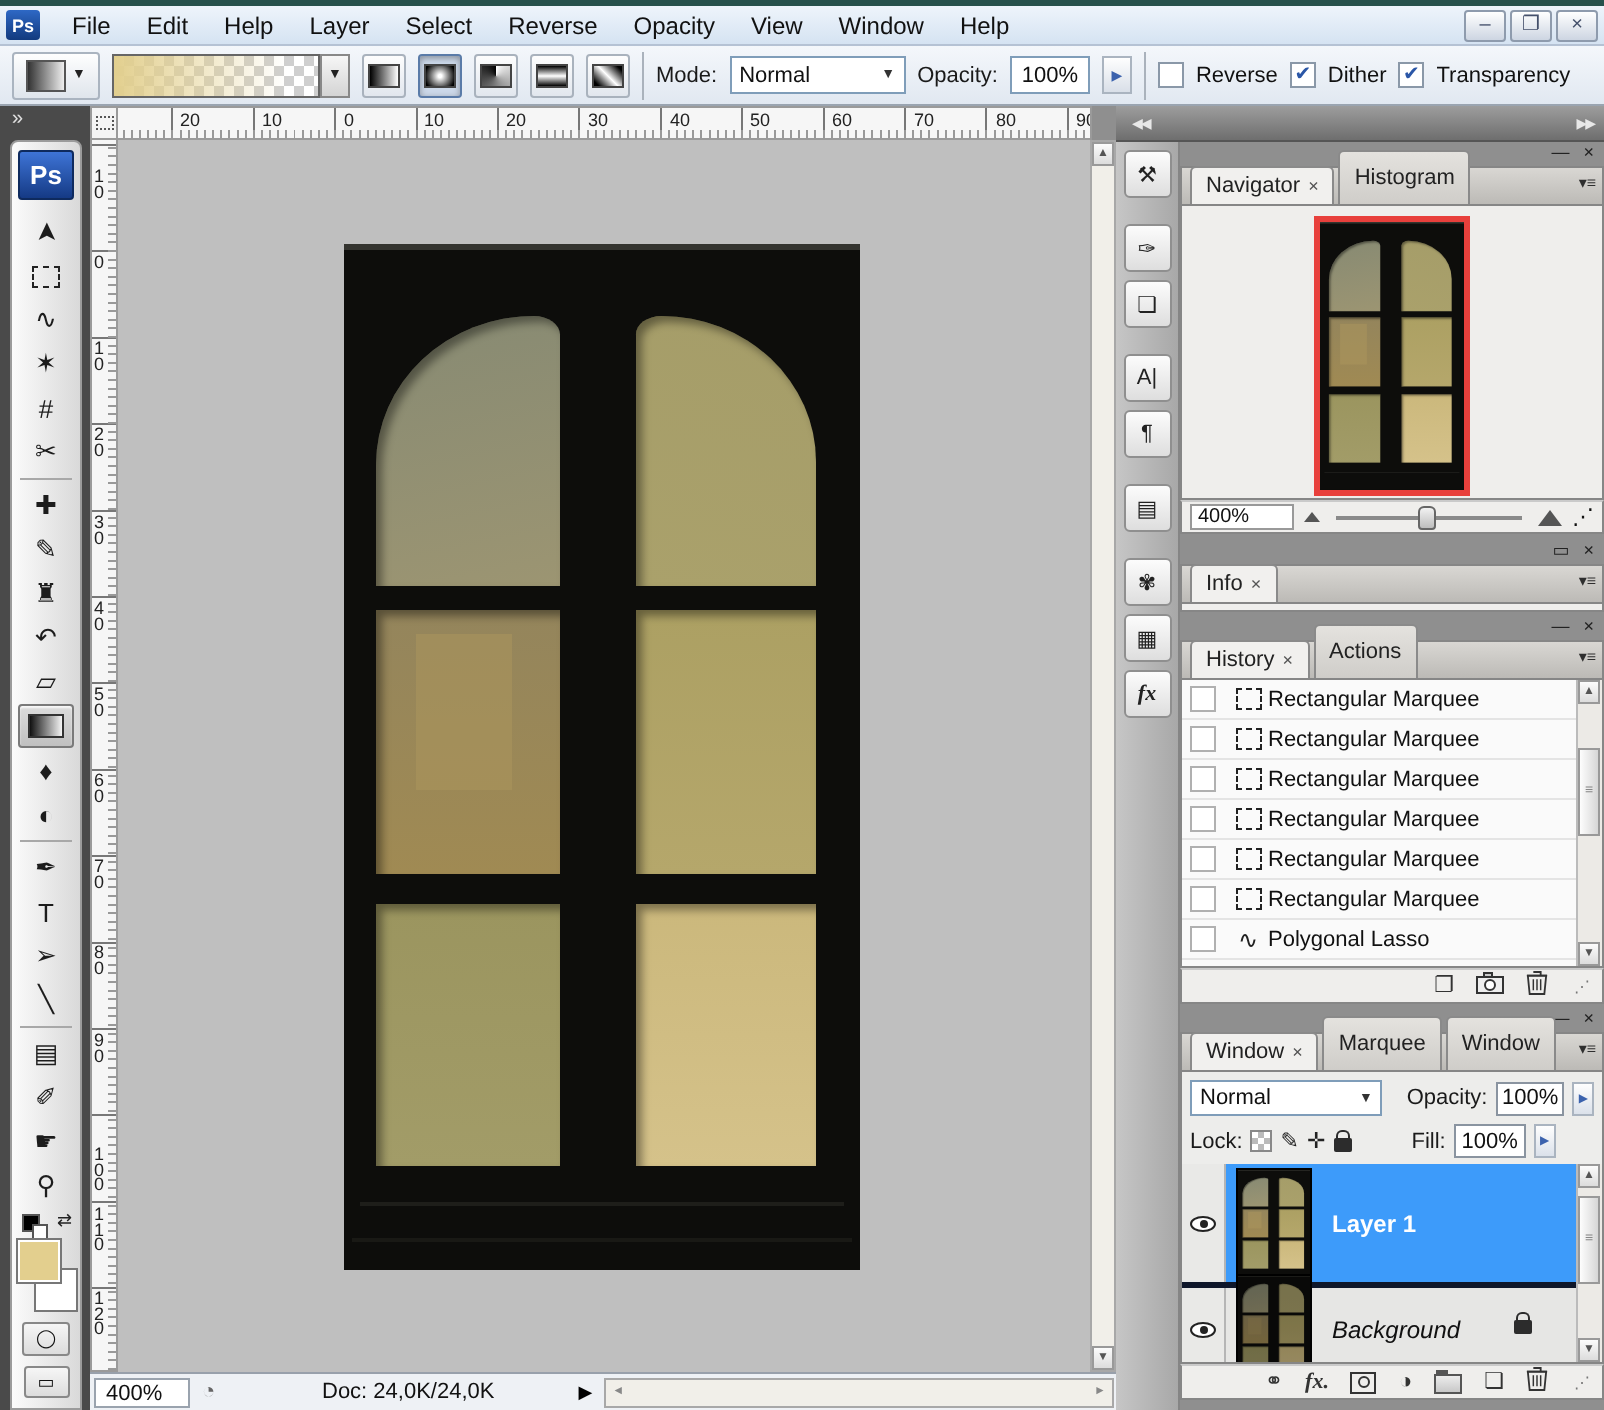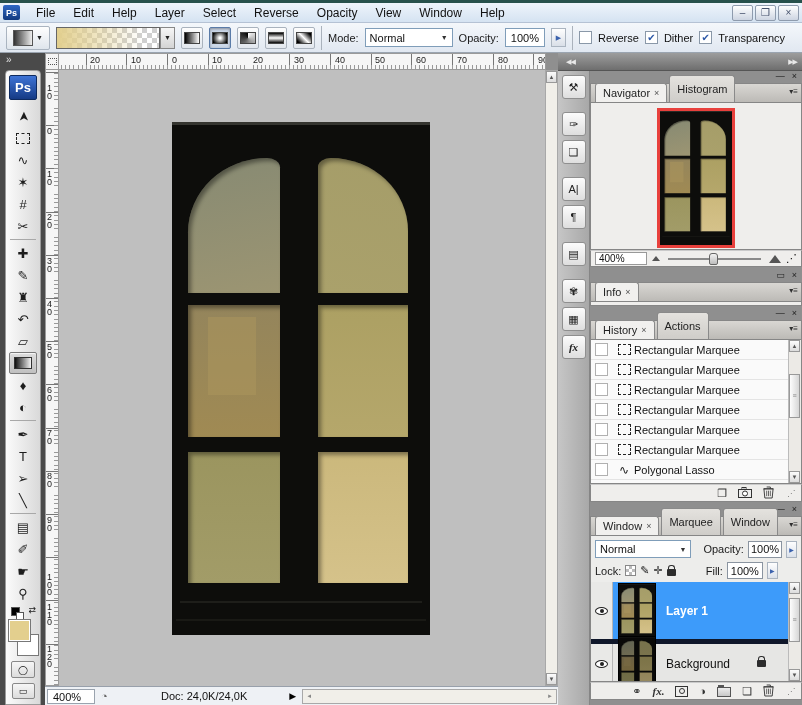--- a/index.html
+++ b/index.html
@@ -213,33 +213,33 @@
 .mini-spin{width:11px;height:17px;border:1px solid #aab4c0;background:linear-gradient(#fefefe,#dbe1ea);
   font-size:6px;color:#3b62ad;display:flex;align-items:center;justify-content:center;}
 .lock-ico{font-size:11px;color:#222;}
 .checker-ico{width:11px;height:11px;border:1px solid #888;
   background:linear-gradient(45deg,#bbb 25%,transparent 25%,transparent 75%,#bbb 75%),
   linear-gradient(45deg,#bbb 25%,#fff 25%,#fff 75%,#bbb 75%);background-size:6px 6px;background-position:0 0,3px 3px;}
 .padlock{width:9px;height:7px;background:#2c2c2c;border-radius:1px;position:relative;margin-top:4px;}
 .padlock::before{content:"";position:absolute;left:1px;top:-4px;width:5px;height:4px;
   border:1.5px solid #2c2c2c;border-bottom:none;border-radius:3px 3px 0 0;}
 #layer-list{height:100px;border:1px solid #868686;border-top:none;background:#e6e6e4;overflow:hidden;position:relative;}
-.lrow{position:relative;height:62px;border-bottom:5px solid #0f172a;display:flex;align-items:center;margin-right:13px;}
+.lrow{position:relative;height:62px;border-bottom:3px solid #0f172a;display:flex;align-items:center;margin-right:13px;}
 .lrow.selected{background:#3d9bfa;}
 .lrow.bg-row{height:44px;}
 .eye-well{width:22px;align-self:stretch;border-right:1px solid #b5b5b5;background:#e9e9e7;
   display:flex;align-items:center;justify-content:center;flex:none;}
 .eye{width:13px;height:8px;border:1px solid #222;border-radius:50%;position:relative;background:#fff;}
 .eye::after{content:"";position:absolute;left:3.5px;top:1px;width:4px;height:4px;background:#222;border-radius:50%;}
 .lthumb{width:38px;height:56px;margin-left:5px;border:1px solid #000;background:#111;overflow:hidden;flex:none;}
 .lthumb .door{transform:scale(0.14,0.107);transform-origin:0 0;}
 .lthumb.dim .door{filter:brightness(.72);}
 .lname{margin-left:10px;font-size:12px;color:#111;}
 .lrow.selected .lname{color:#fff;font-weight:bold;}
-.lname.italic{}
+.lname.italic{font-style:italic;}
 .lrow .row-lock{position:absolute;right:22px;top:12px;}
 
 
 [data-interactable]{user-select:none;}
 </style>
 </head>
 <body>
 
 <div id="root" data-interactable="false">
 

